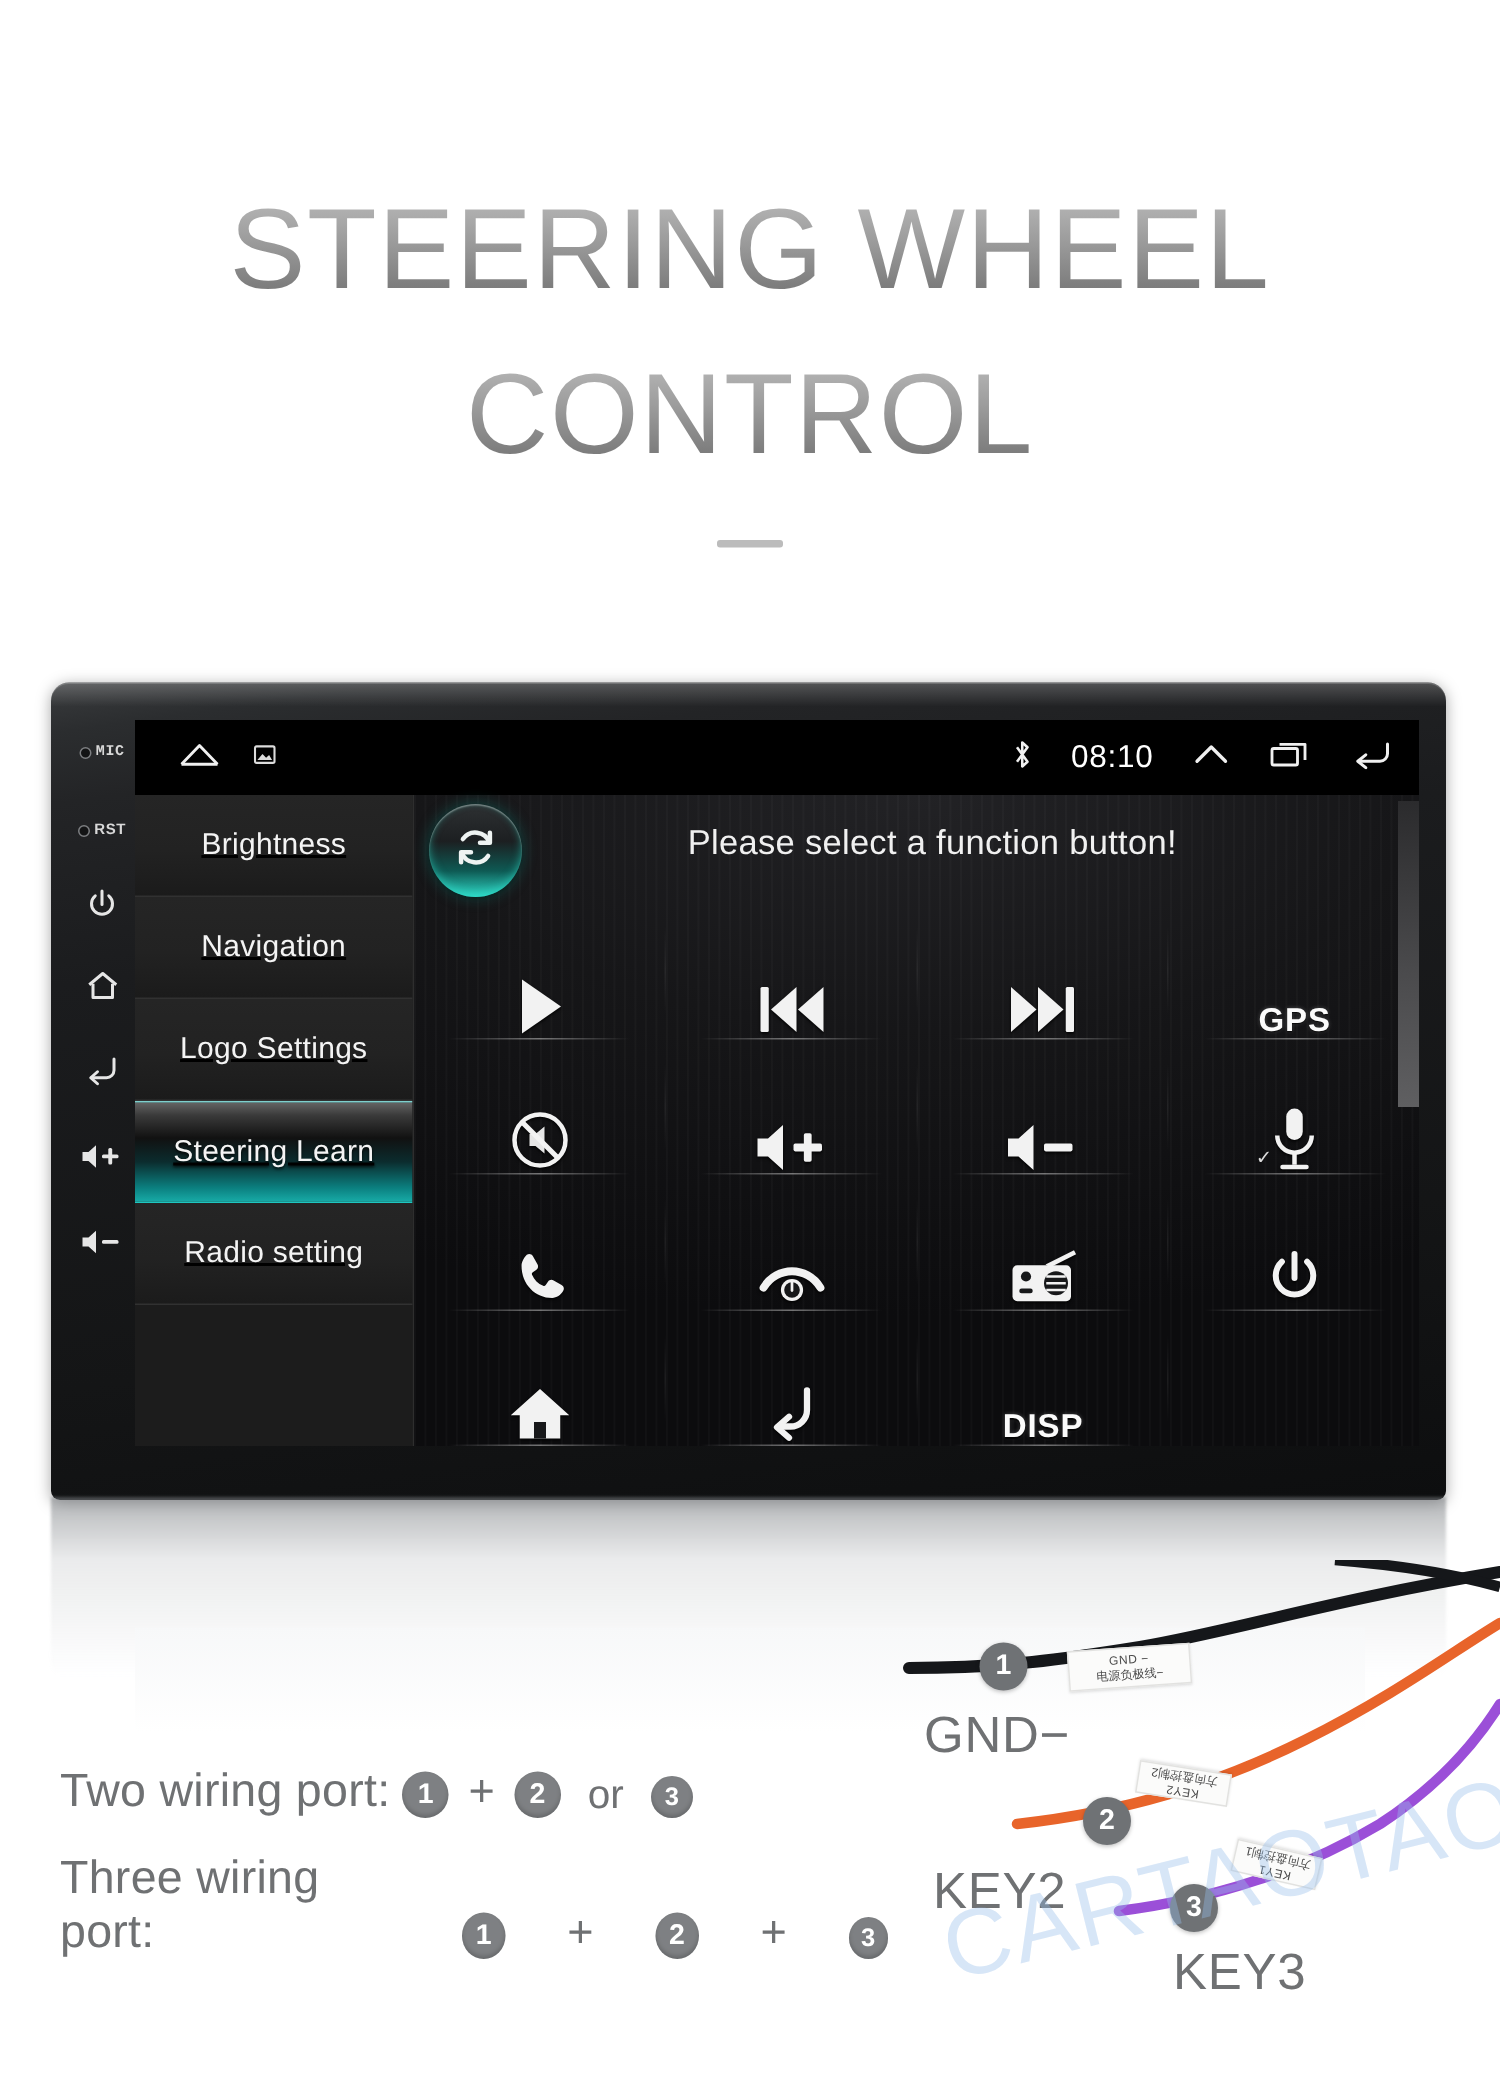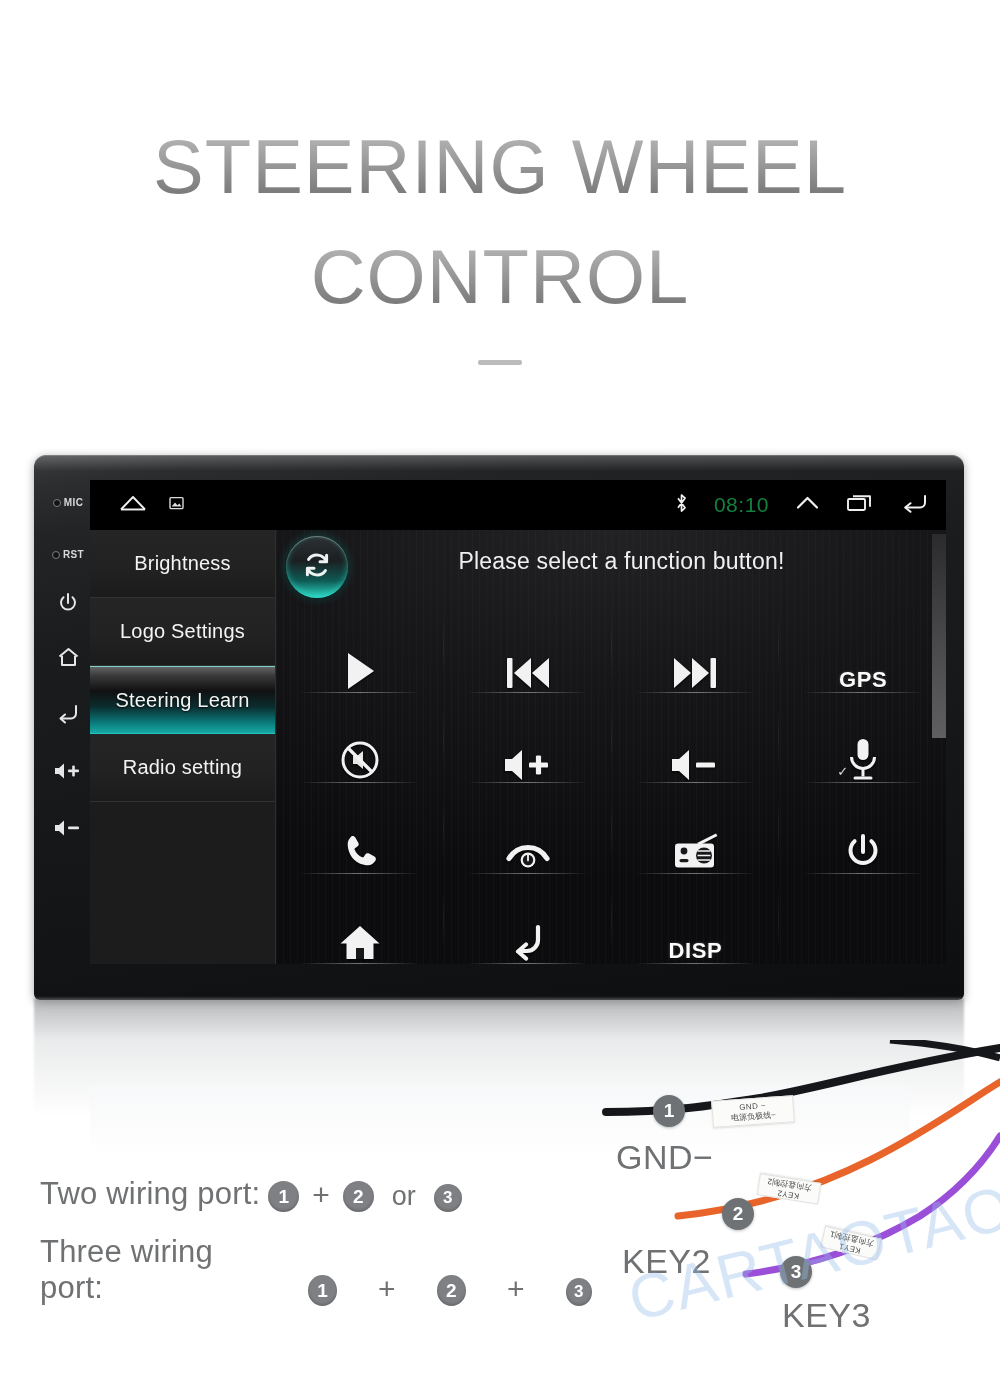--- a/index.html
+++ b/index.html
@@ -52,26 +52,26 @@
   .bezel-ico svg { display:block; margin:0 auto; }
 
   
   .screen {
     position:absolute; left:56px; top:25px; width:856px; height:484px;
     background:#000; overflow:hidden;
   }
   .statusbar { position:relative; height:50px; background:#000; }
   .sb-left { position:absolute; left:29px; top:0; height:50px; display:flex; align-items:center; gap:22px; }
   .sb-right { position:absolute; right:18px; top:0; height:50px; display:flex; align-items:center; gap:26px; }
-  .sb-clock { color:#15803d; font-size:21px; letter-spacing:.5px; }
+  .sb-clock { color:#ffffff; font-size:21px; letter-spacing:.5px; }
 
   .content { position:absolute; left:0; top:50px; width:856px; height:434px; display:flex; }
 
   
-  .sidebar { width:185px; height:434px; background:#1c1c1c; }
+  .sidebar { width:185px; height:434px; background:#1c1c1c;text-decoration:underline; }
   .side-item {
     height:68px; display:flex; align-items:center; justify-content:center;
     color:#f4f4f4; font-size:20px; letter-spacing:.2px;
     background: linear-gradient(to bottom,#252525 0%, #222222 55%, #1b1b1b 100%);
     border-bottom:1px solid #313131;
     position:relative;
   }
   .side-item.active {
     background: linear-gradient(to bottom, #646464 0%, #3a3a3a 13%, #111111 36%, #0b2c2e 60%, #0b7f7f 86%, #17aaa6 100%);
     border-top:1px solid #7ecfcd; border-bottom:1px solid #1ec6c0;
@@ -176,21 +176,21 @@
     <div class="title-line">STEERING WHEEL</div>
     <div class="title-line">CONTROL</div>
     <div class="title-rule"></div>
   </div>
 
   <div class="device-wrap">
     <div class="device">
       <div class="device-inner-top"></div>
 
       <div class="bezel">
-        <div class="bezel-key" style="top:20px;">
+        <div class="bezel-key" style="top:20px;font-family:Liberation Mono, monospace;">
           <span class="pinhole"></span><span class="pin-label">MIC</span>
         </div>
         <div class="bezel-key" style="top:72px;">
           <span class="pinhole"></span><span class="pin-label">RST</span>
         </div>
         <div class="bezel-key" style="top:118px;">
           <span class="bezel-ico">
             <svg width="24" height="24" viewBox="0 0 24 24" fill="none" stroke="#e6e6e6" stroke-width="2" stroke-linecap="round">
               <path d="M12 3v9"></path>
                 <path d="M7.5 6.2a7 7 0 1 0 9 0"></path>
@@ -273,20 +273,21 @@
                   <path d="M10.5 10.2 5.2 14.5l5.3 4.3"></path>
               </svg>
             </span>
           </div>
         </div>
 
         <div class="content">
 
           <div class="sidebar">
             <div class="side-item">Brightness</div>
+            <div class="side-item">Navigation</div>
             <div class="side-item">Logo Settings</div>
             <div class="side-item active">Steering Learn</div>
             <div class="side-item">Radio setting</div>
           </div>
 
           <div class="panel">
 
             <div class="refresh-btn">
               <span>
                 <svg width="34" height="34" viewBox="0 0 34 34" fill="none" stroke="#eef3f2" stroke-width="3" stroke-linecap="round">

